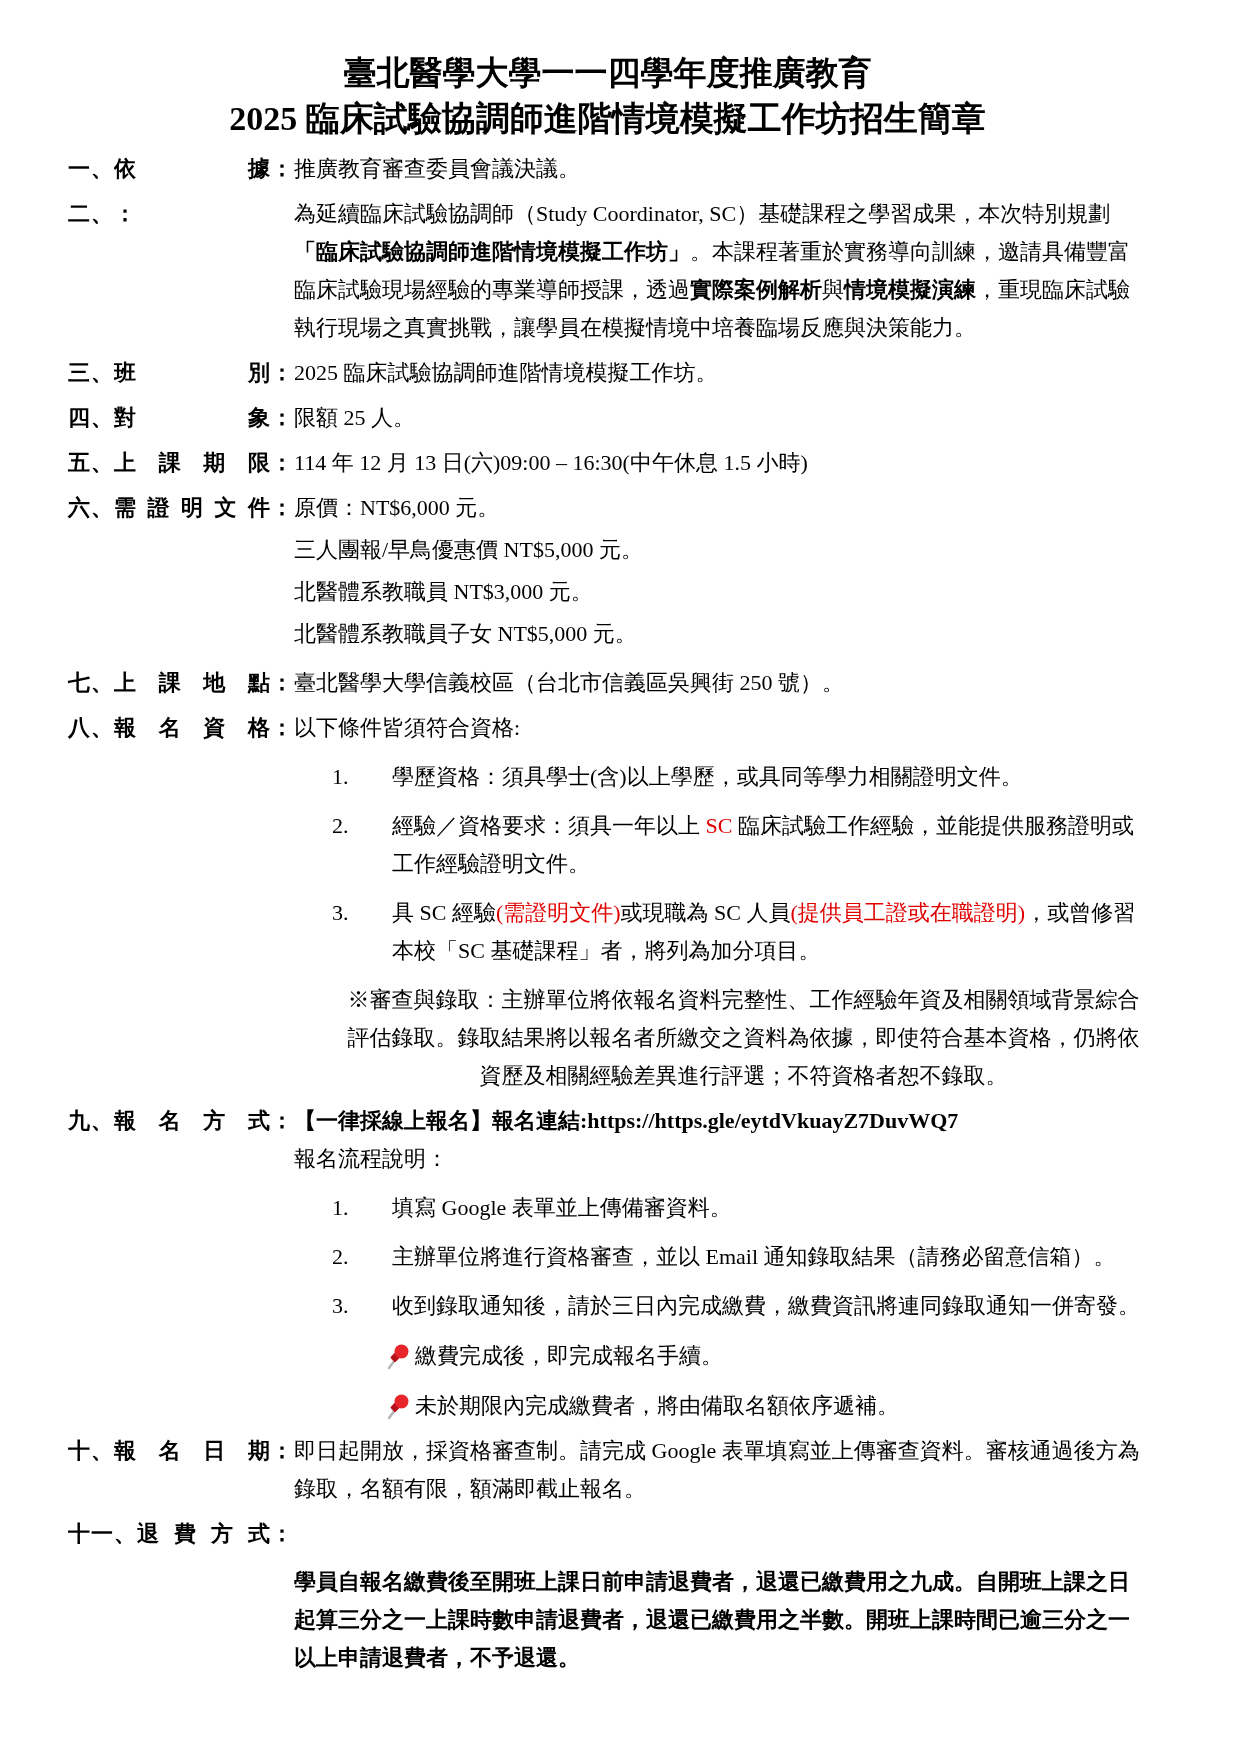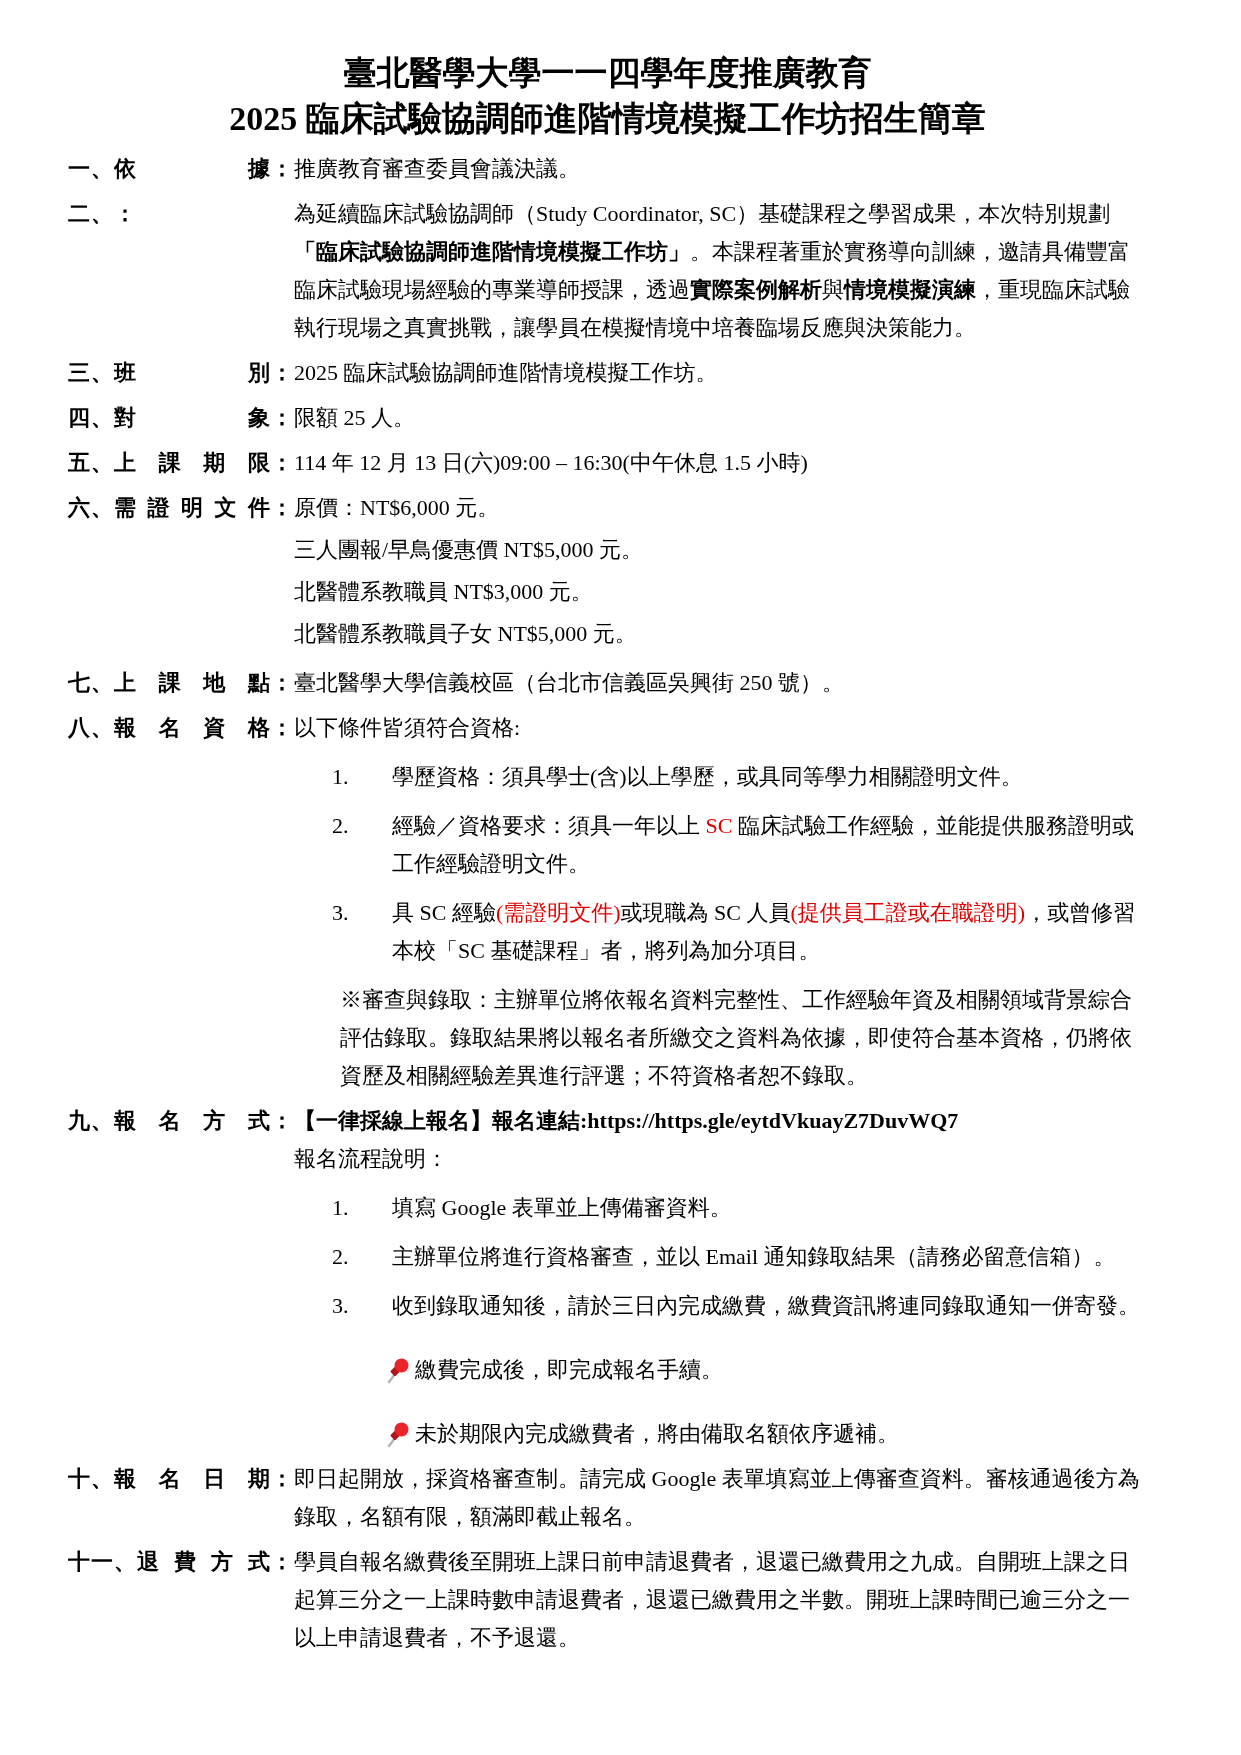--- a/index.html
+++ b/index.html
@@ -42,29 +42,29 @@
   .sec-label .colon { white-space: nowrap; }
   .sec-content { flex: 1 1 auto; min-width: 0; }
 
   .price-line { margin-bottom: 4px; }
 
   .items { margin-top: 4px; }
   .item { display: flex; margin-top: 11px; }
   .item .item-num { flex: 0 0 60px; margin-left: 38px; }
   .item .item-text { flex: 1 1 auto; min-width: 0; }
 
-  .note { margin-top: 11px; margin-left: 46px; }
-
-  .pin-line { display: flex; margin-top: 26px; margin-left: 93px; align-items: flex-start; }
+  .note { margin-top: 11px; margin-left: 46px; text-align: center; }
+
+  .pin-line { display: flex; margin-top: 12px; margin-left: 93px; align-items: flex-start; }
   .pin-icon { flex: 0 0 auto; margin-top: 6px; margin-right: 5px; }
 
   .bold { font-weight: bold; }
   .red { color: var(--red, #e00000); }
 
-  .sec-bold .sec-content { font-weight: normal; }
+  .sec-bold .sec-content { font-weight: bold; margin-top: 48px; }
 </style>
 </head>
 <body>
 
 <div class="page">
 
   <h1 class="title">臺北醫學大學一一四學年度推廣教育</h1>
   <h1 class="title second">2025 臨床試驗協調師進階情境模擬工作坊招生簡章</h1>
 
   <div class="section">

